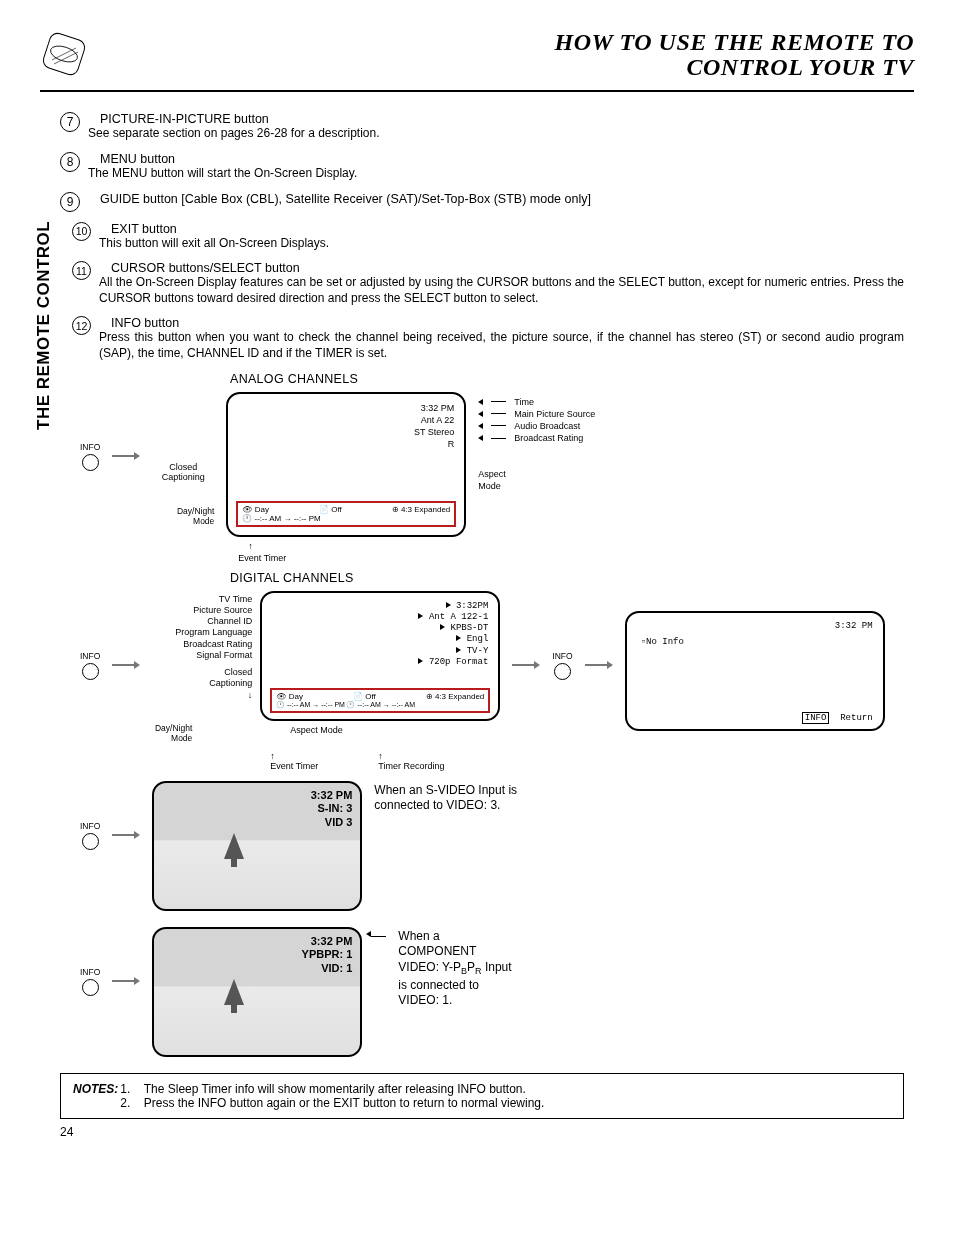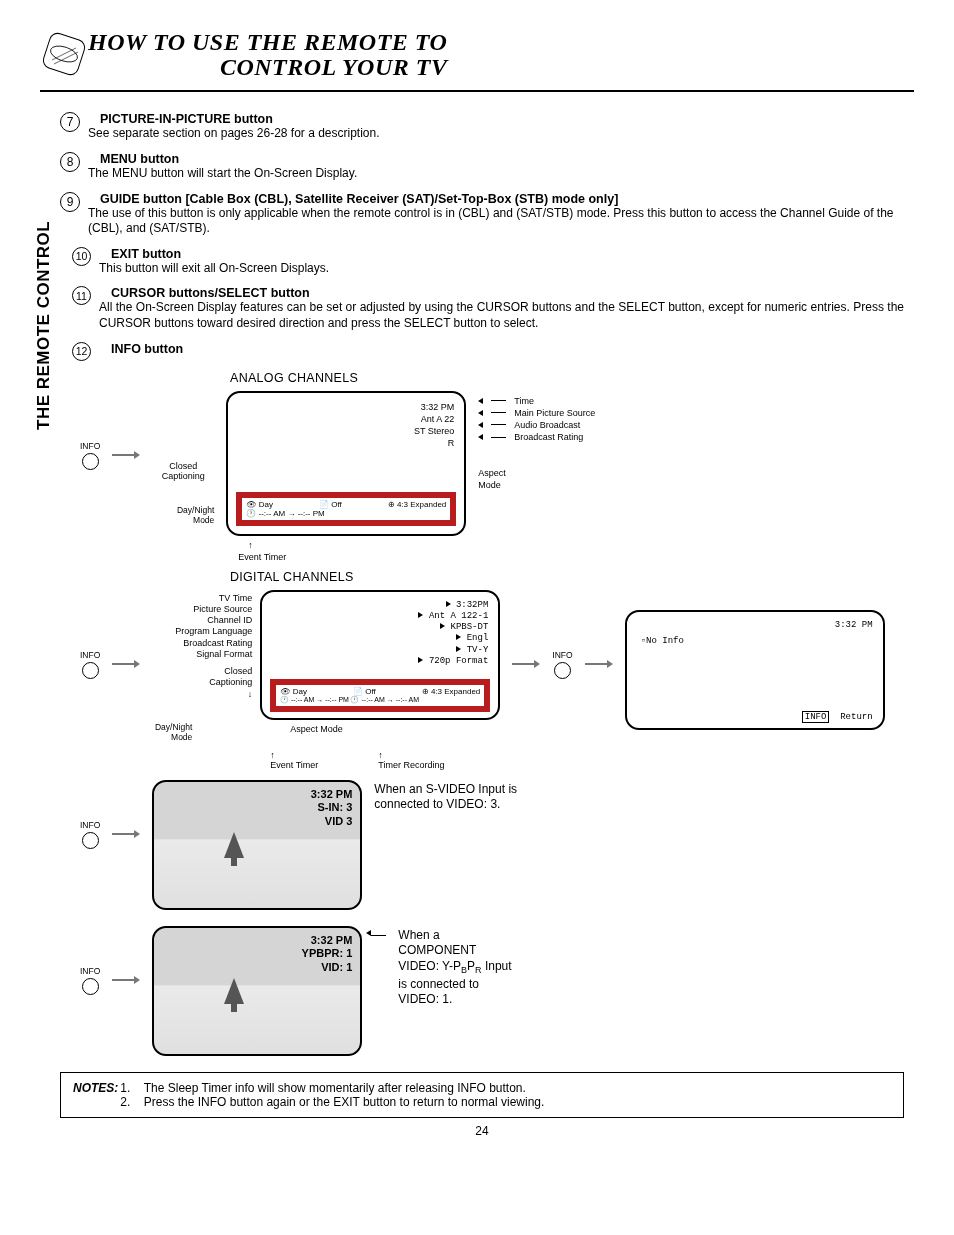--- a/index.html
+++ b/index.html
@@ -6,21 +6,21 @@
     body {
       font-family: Arial, Helvetica, sans-serif;
       font-size: 12px;
       color: #000;
       background: #fff;
       width: 954px;
       height: 1235px;
       position: relative;
       padding: 30px 40px 20px 40px;
     }
-    .header-row { display: flex; justify-content: flex-start; align-items: flex-start; margin-bottom: 10px; }
+    .header-row { display: flex; justify-content: space-between; align-items: flex-start; margin-bottom: 10px; }
     .logo-box { width: 48px; height: 48px; position: relative; }
     .page-title { text-align: right; font-weight: bold; font-size: 24px; font-style: italic; line-height: 1.05; letter-spacing: 0.5px; font-family: "Times New Roman", serif; }
     .hr-top { border: none; border-top: 2px solid #000; margin-bottom: 20px; }
     .side-tab {
       position: absolute;
       left: 34px;
       top: 430px;
       transform: rotate(-90deg);
       transform-origin: left top;
       font-weight: bold;
@@ -30,21 +30,21 @@
     }
     .content { margin-left: 20px; margin-right: 10px; }
     .item { display: flex; margin-bottom: 10px; }
     .circ-num {
       width: 20px; height: 20px; border: 1.5px solid #000; border-radius: 50%;
       display: inline-flex; align-items: center; justify-content: center;
       font-size: 12px; flex-shrink: 0; margin-right: 8px; margin-top: 0px;
     }
     .circ-num.small { width: 19px; height: 19px; font-size: 10.5px; margin-left: 12px; }
     .item-body { flex: 1; }
-    .item-title { font-weight: bold; font-size: 12.5px; padding-left: 12px; }
+    .item-title { font-weight: normal; font-size: 12.5px; padding-left: 12px; }
     .item-desc { font-size: 12px; line-height: 1.3; }
     .justify { text-align: justify; }
     .diagrams { margin-left: 20px; margin-top: 8px; }
     .diag-section-title { font-size: 12.5px; letter-spacing: 0.3px; margin-bottom: 6px; text-align: left; margin-left: 150px; }
     .analog-block { display: flex; align-items: flex-start; gap: 12px; margin-bottom: 8px; font-size: 9px; }
     .info-col { display: flex; flex-direction: column; align-items: center; margin-top: 60px; }
     .info-lbl { font-size: 8.5px; margin-bottom: 2px; }
     .info-circ { width: 17px; height: 17px; border: 1.5px solid #000; border-radius: 50%; }
     .arrow-r { width: 28px; height: 8px; position: relative; margin-top: 70px; }
     .arrow-r::before { content: ''; position: absolute; top: 3px; left: 0; right: 6px; height: 2px; background: #777; }
@@ -54,21 +54,21 @@
       border-radius: 14px;
       width: 240px;
       height: 145px;
       position: relative;
       background: #fff;
       padding: 4px;
     }
     .tv-box-inner { position: absolute; top: 8px; right: 10px; text-align: right; font-size: 9px; line-height: 1.35; }
     .status-bar {
       position: absolute; bottom: 8px; left: 8px; right: 8px;
-      border: 6px solid #b91c1c; padding: 2px 4px; font-size: 8px;
+      border: 2px solid #b91c1c; padding: 2px 4px; font-size: 8px;
     }
     .status-row { display: flex; justify-content: space-between; align-items: center; }
     .callouts { font-size: 9px; line-height: 1.35; margin-top: 4px; }
     .callouts .row { display: flex; align-items: center; gap: 8px; }
     .small-arrow-l { width: 0; height: 0; border-top: 3px solid transparent; border-bottom: 3px solid transparent; border-right: 5px solid #000; display: inline-block; }
     .line-h { width: 15px; height: 1px; background: #000; display: inline-block; }
     .digital-row { display: flex; align-items: flex-start; gap: 12px; margin-bottom: 10px; font-size: 9px; }
     .dig-labels { font-size: 9px; text-align: right; width: 100px; line-height: 1.25; }
     .dig-vals { font-size: 9px; font-family: "Courier New", monospace; line-height: 1.25; }
     .tv-box2 {
@@ -88,21 +88,21 @@
       border: 2px solid #000; border-radius: 14px; width: 210px; height: 130px; position: relative; overflow: hidden;
       background: linear-gradient(to bottom, #d5d5d5 0%, #d5d5d5 45%, #eaeaea 46%, #e0e0e0 100%);
     }
     .tv-img .tree { position: absolute; bottom: 50px; left: 70px; width: 0; height: 0; border-left: 10px solid transparent; border-right: 10px solid transparent; border-bottom: 26px solid #555; }
     .tv-img .trunk { position: absolute; bottom: 42px; left: 77px; width: 6px; height: 10px; background: #555; }
     .tv-img .overlay { position: absolute; top: 6px; right: 8px; text-align: right; font-weight: bold; font-size: 11px; line-height: 1.25; }
     .vid-desc { font-size: 12px; width: 150px; margin-top: 2px; line-height: 1.3; }
     .notes-box { border: 1px solid #000; padding: 8px 12px; font-size: 12px; margin-top: 10px; }
     .notes-row { display: flex; gap: 2px; }
     .notes-label { font-weight: bold; font-style: italic; }
-    .pgno { text-align: center; font-size: 12px; margin-top: 6px; }
+    .pgno { text-align: left; font-size: 12px; margin-top: 6px; }
     .small-arrow-r { width: 0; height: 0; border-top: 3px solid transparent; border-bottom: 3px solid transparent; border-left: 5px solid #000; display: inline-block; }
     .under-labels { font-size: 9px; display: flex; gap: 40px; margin-top: 4px; margin-left: 22px; }
     .cc-label { font-size: 9px; text-align: center; margin-left: 40px; margin-bottom: 2px; }
     .sub { font-size: 9px; vertical-align: sub; }
     .dig-mid-labels { display: flex; gap: 36px; font-size: 9px; margin-top: 2px; margin-left: 30px; text-align: right; }
     .left-col-labels { font-size: 8.5px; text-align: right; width: 62px; }
   </style>
 </head>
 <body>
 
@@ -138,21 +138,20 @@
     <div class="item-body">
       <div class="item-title">MENU button</div>
       <div class="item-desc">The MENU button will start the On-Screen Display.</div>
     </div>
   </div>
 
   <div class="item">
     <span class="circ-num">9</span>
     <div class="item-body">
       <div class="item-title">GUIDE button [Cable Box (CBL), Satellite Receiver (SAT)/Set-Top-Box (STB) mode only]</div>
-      <div class="item-desc">The use of this button is only applicable when the remote control is in (CBL) and (SAT/STB) mode.  Press this button to access the Channel Guide of the (CBL), and (SAT/STB).</div>
     </div>
   </div>
 
   <div class="item">
     <span class="circ-num small">10</span>
     <div class="item-body">
       <div class="item-title">EXIT button</div>
       <div class="item-desc">This button will exit all On-Screen Displays.</div>
     </div>
   </div>
@@ -162,20 +161,21 @@
     <div class="item-body">
       <div class="item-title">CURSOR buttons/SELECT button</div>
       <div class="item-desc justify">All the On-Screen Display features can be set or adjusted by using the CURSOR buttons and the SELECT button, except for numeric entries.  Press the CURSOR buttons toward desired direction and press the SELECT button to select.</div>
     </div>
   </div>
 
   <div class="item">
     <span class="circ-num small">12</span>
     <div class="item-body">
       <div class="item-title">INFO button</div>
+      <div class="item-desc justify">Press this button when you want to check the channel being received, the picture source, if the channel has stereo (ST) or second audio program (SAP), the time, CHANNEL ID and if the TIMER is set.</div>
     </div>
   </div>
 
   <div class="diagrams">
     <div class="diag-section-title">ANALOG CHANNELS</div>
 
     <div class="analog-block">
       <div class="info-col" style="margin-top:50px;">
         <div class="info-lbl">INFO</div>
         <div class="info-circ"></div>

